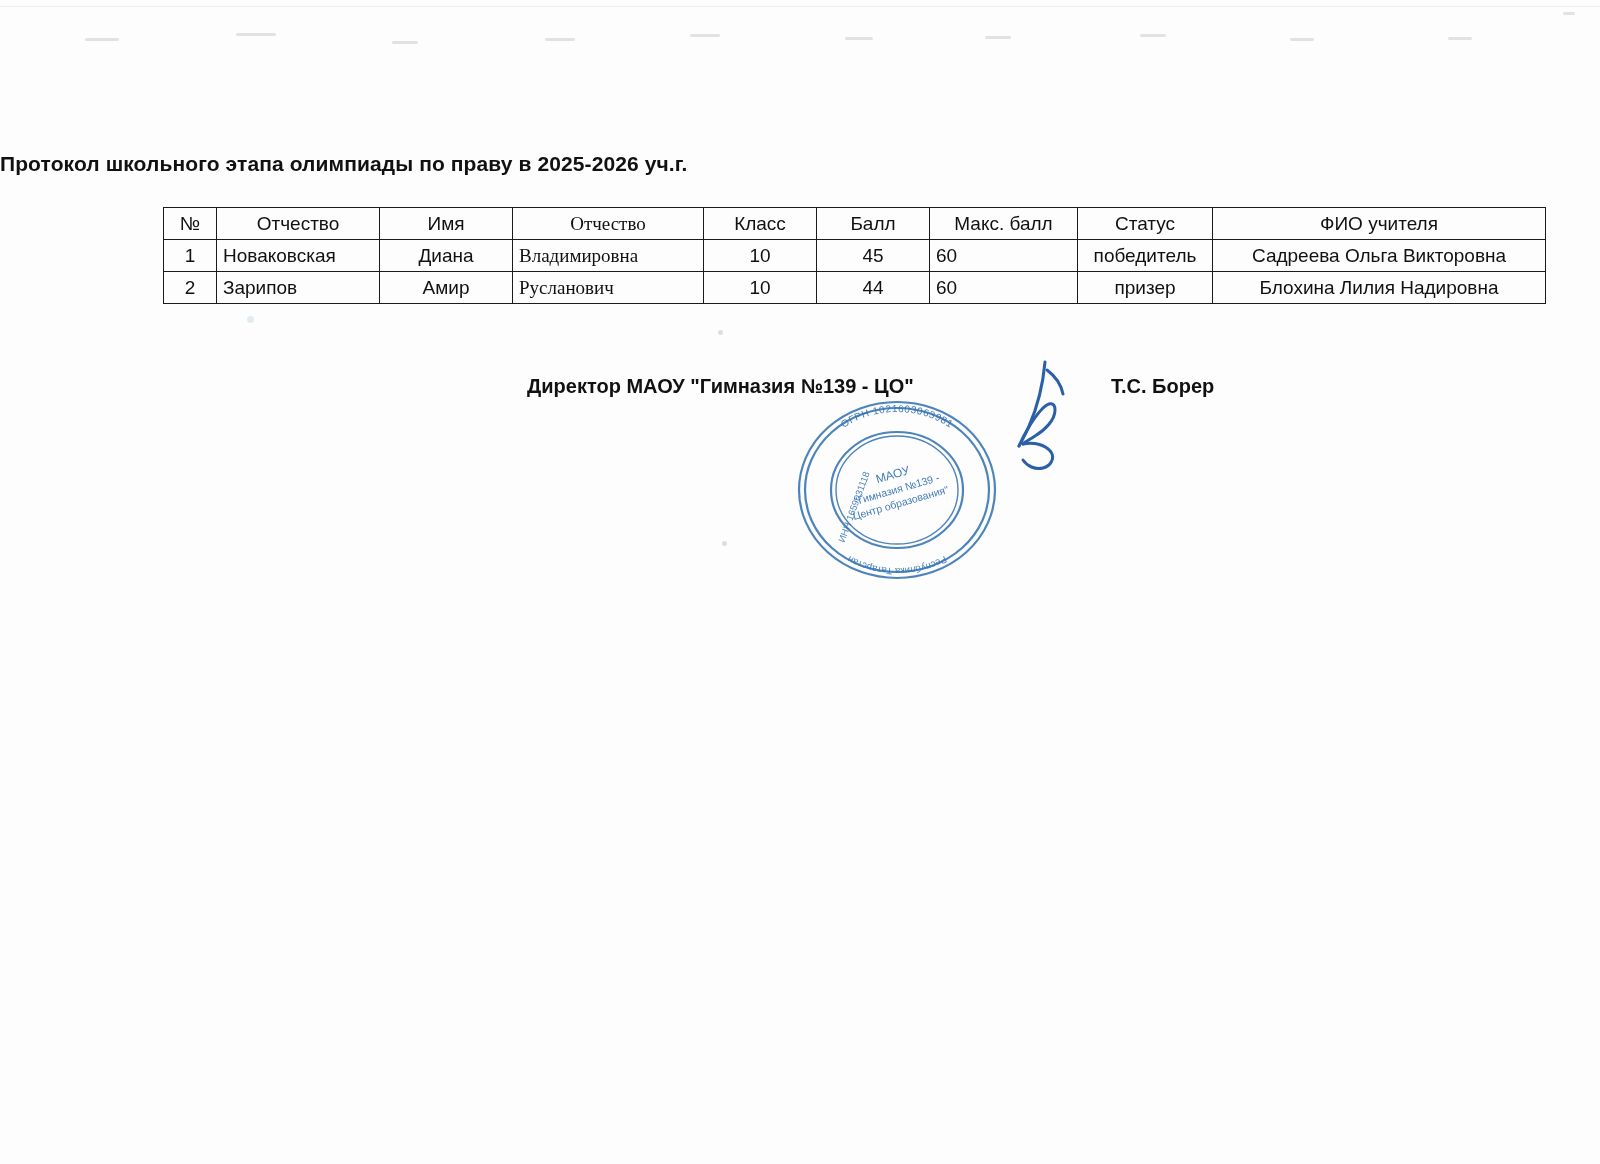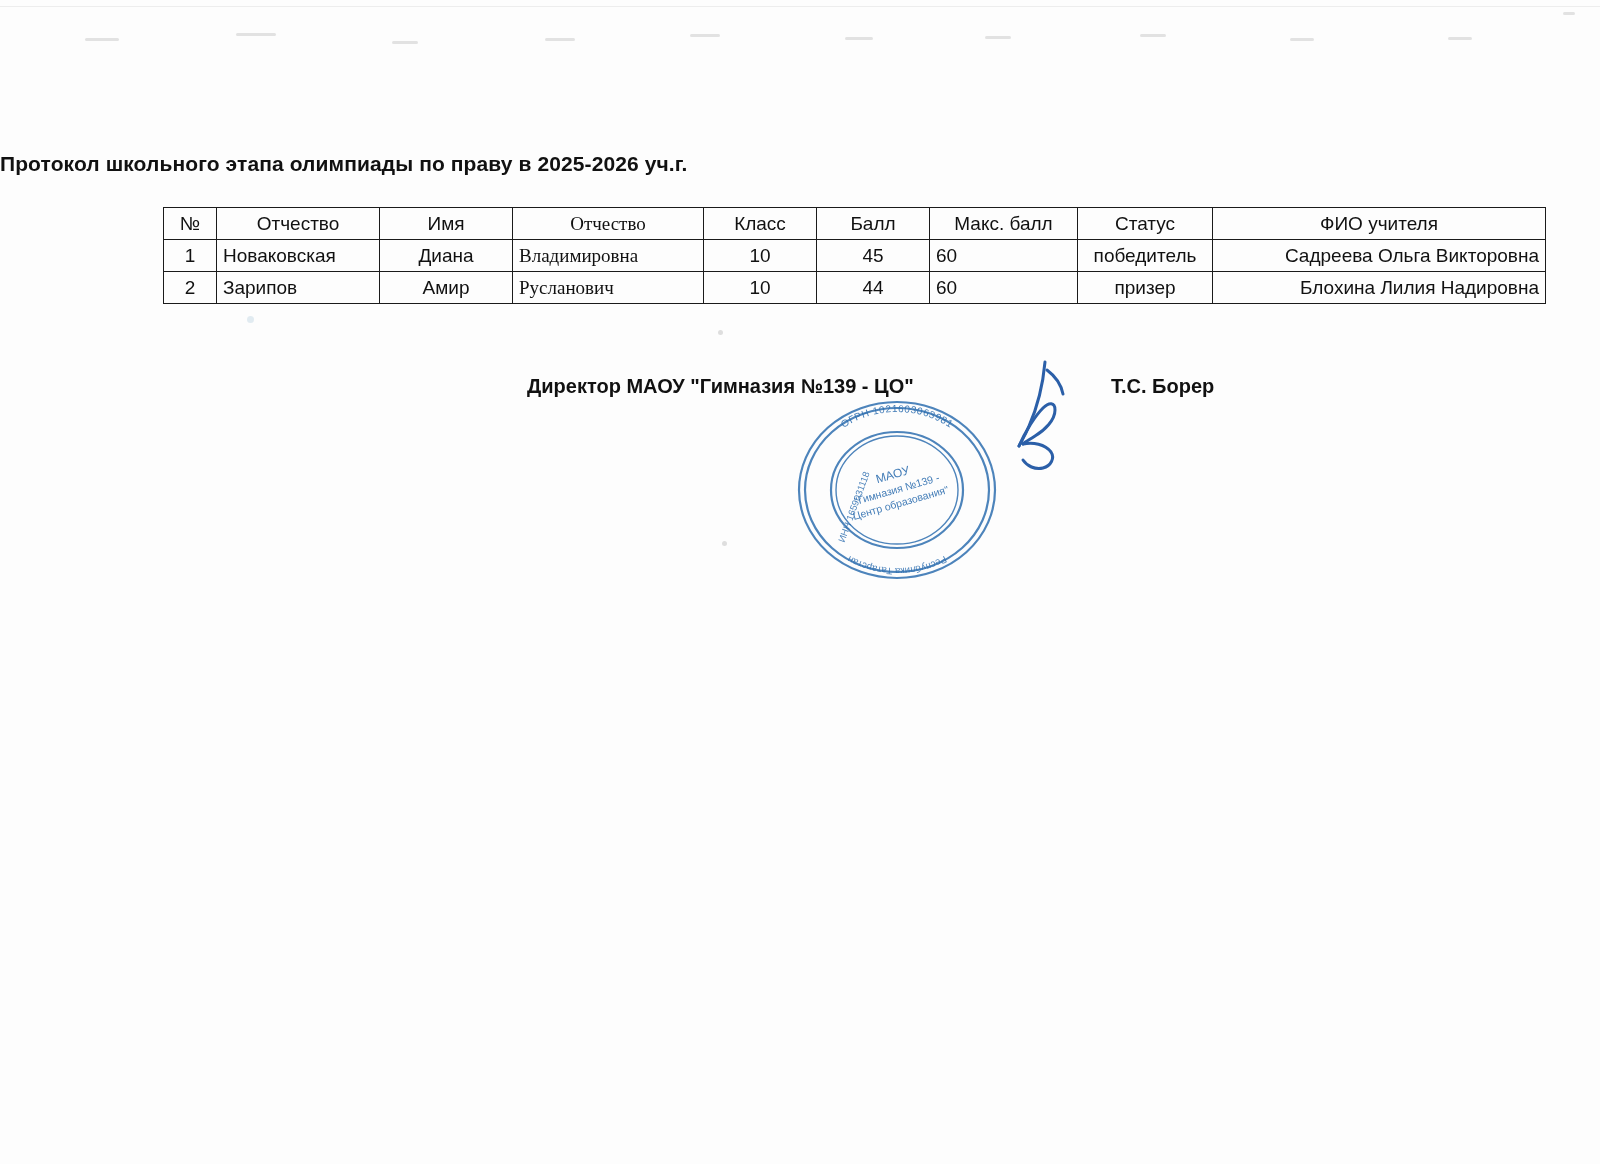--- a/index.html
+++ b/index.html
@@ -83,21 +83,21 @@
     text-align: center;
   }
   .c-num    { width: 40px;  text-align: center; }
   .c-last   { width: 150px; text-align: left; }
   .c-first  { width: 120px; text-align: center; }
   .c-middle { width: 178px; text-align: left; font-family: Liberation Serif, serif; }
   .c-class  { width: 100px; text-align: center; }
   .c-score  { width: 100px; text-align: center; }
   .c-max    { width: 135px; text-align: left; }
   .c-status { width: 122px; text-align: center; }
-  .c-teacher{ width: 320px; text-align: right; }
+  .c-teacher{ width: 320px; text-align: center; }
 
   .sign-row {
     position: absolute;
     left: 163px;
     top: 375px;
     width: 1265px;
     height: 30px;
   }
   .sign-title {
     position: absolute;

